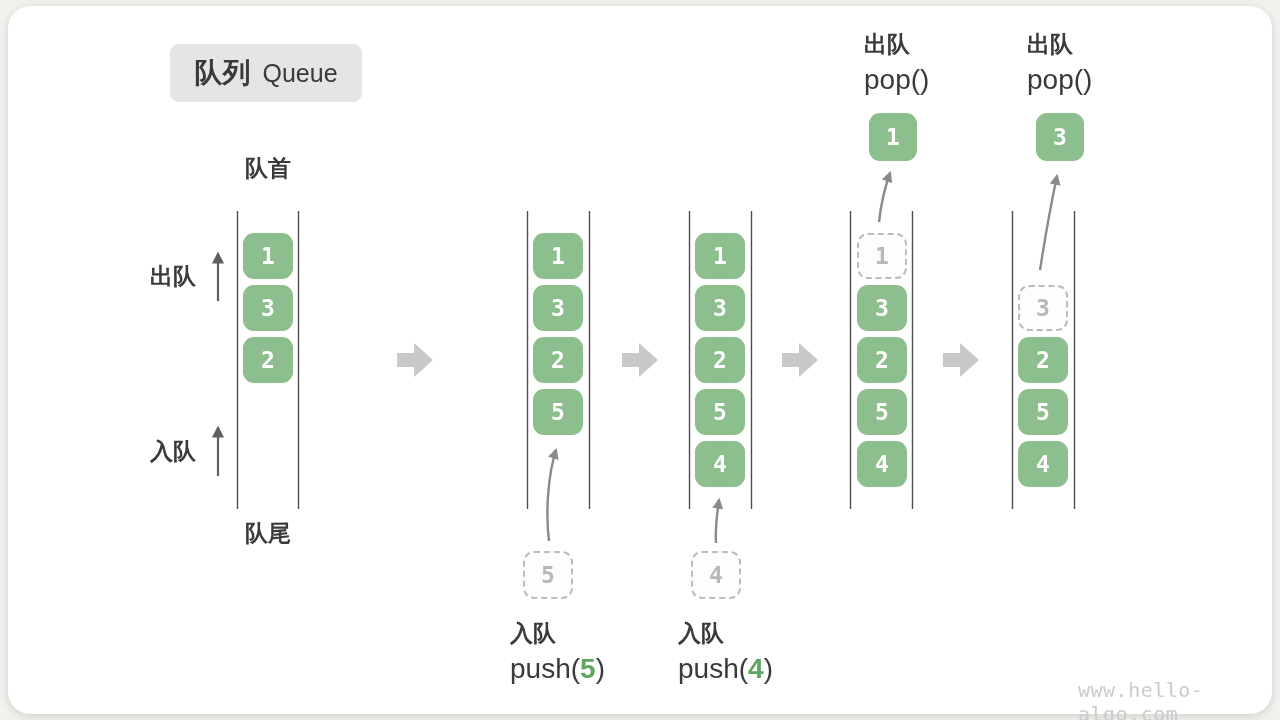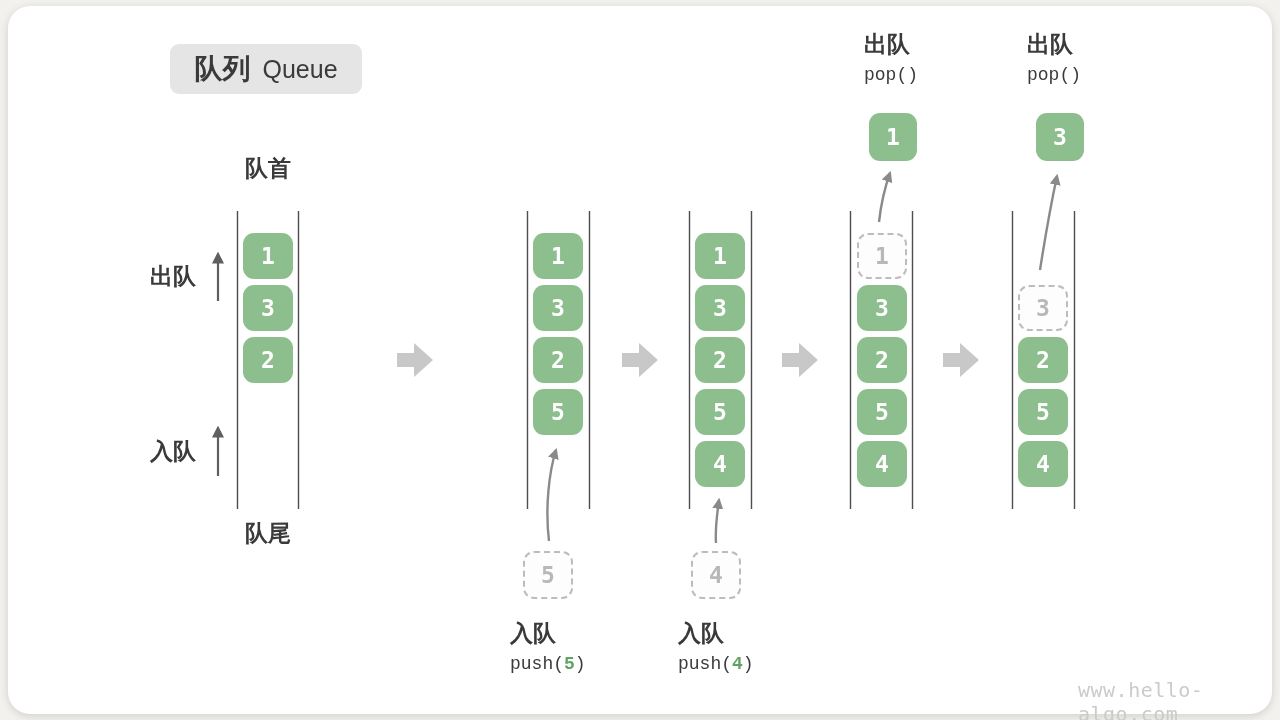--- a/index.html
+++ b/index.html
@@ -7,27 +7,27 @@
     position:relative;width:1280px;height:720px;overflow:hidden;
     background:#f2f1ed;font-family:"Liberation Sans","DejaVu Sans",sans-serif;
   }
   .card{
     position:absolute;left:8px;top:6px;width:1264px;height:708px;
     background:#ffffff;border-radius:22px;box-shadow:0 2px 8px rgba(0,0,0,.14);
   }
   .overlay{position:absolute;left:0;top:0;z-index:1;}
   .el{position:absolute;z-index:2;}
   .badge{
-    left:170px;top:44px;width:192px;height:50px;background:#e5e5e5;border-radius:9px;
+    left:170px;top:44px;width:192px;height:58px;background:#e5e5e5;border-radius:9px;
     display:flex;align-items:center;justify-content:center;gap:12px;
   }
   .badge .zh-big{font-size:28px;font-weight:bold;color:#3a3a3a;}
   .badge .mono-big{font-family:Liberation Sans, sans-serif;font-size:25px;color:#3a3a3a;}
   .zh{font-size:23px;font-weight:bold;color:#3a3a3a;line-height:1;}
-  .mono{font-family:Liberation Mono, monospace;font-size:18px;color:#3a3a3a;line-height:1;}
+  .mono{font-family:Liberation Sans, sans-serif;font-size:28px;color:#3a3a3a;line-height:1;}
   .qbox{
     width:50px;height:46px;background:#8dbe8d;border-radius:11px;
     display:flex;align-items:center;justify-content:center;
     color:#ffffff;font-family:"DejaVu Sans Mono","Liberation Mono",monospace;
     font-size:23px;font-weight:bold;box-sizing:border-box;
   }
   .ghost{
     background:#fdfdfd;border:2px dashed #bcbcbc;color:#b8b8b8;
   }
   .popbox{width:48px;height:48px;}

